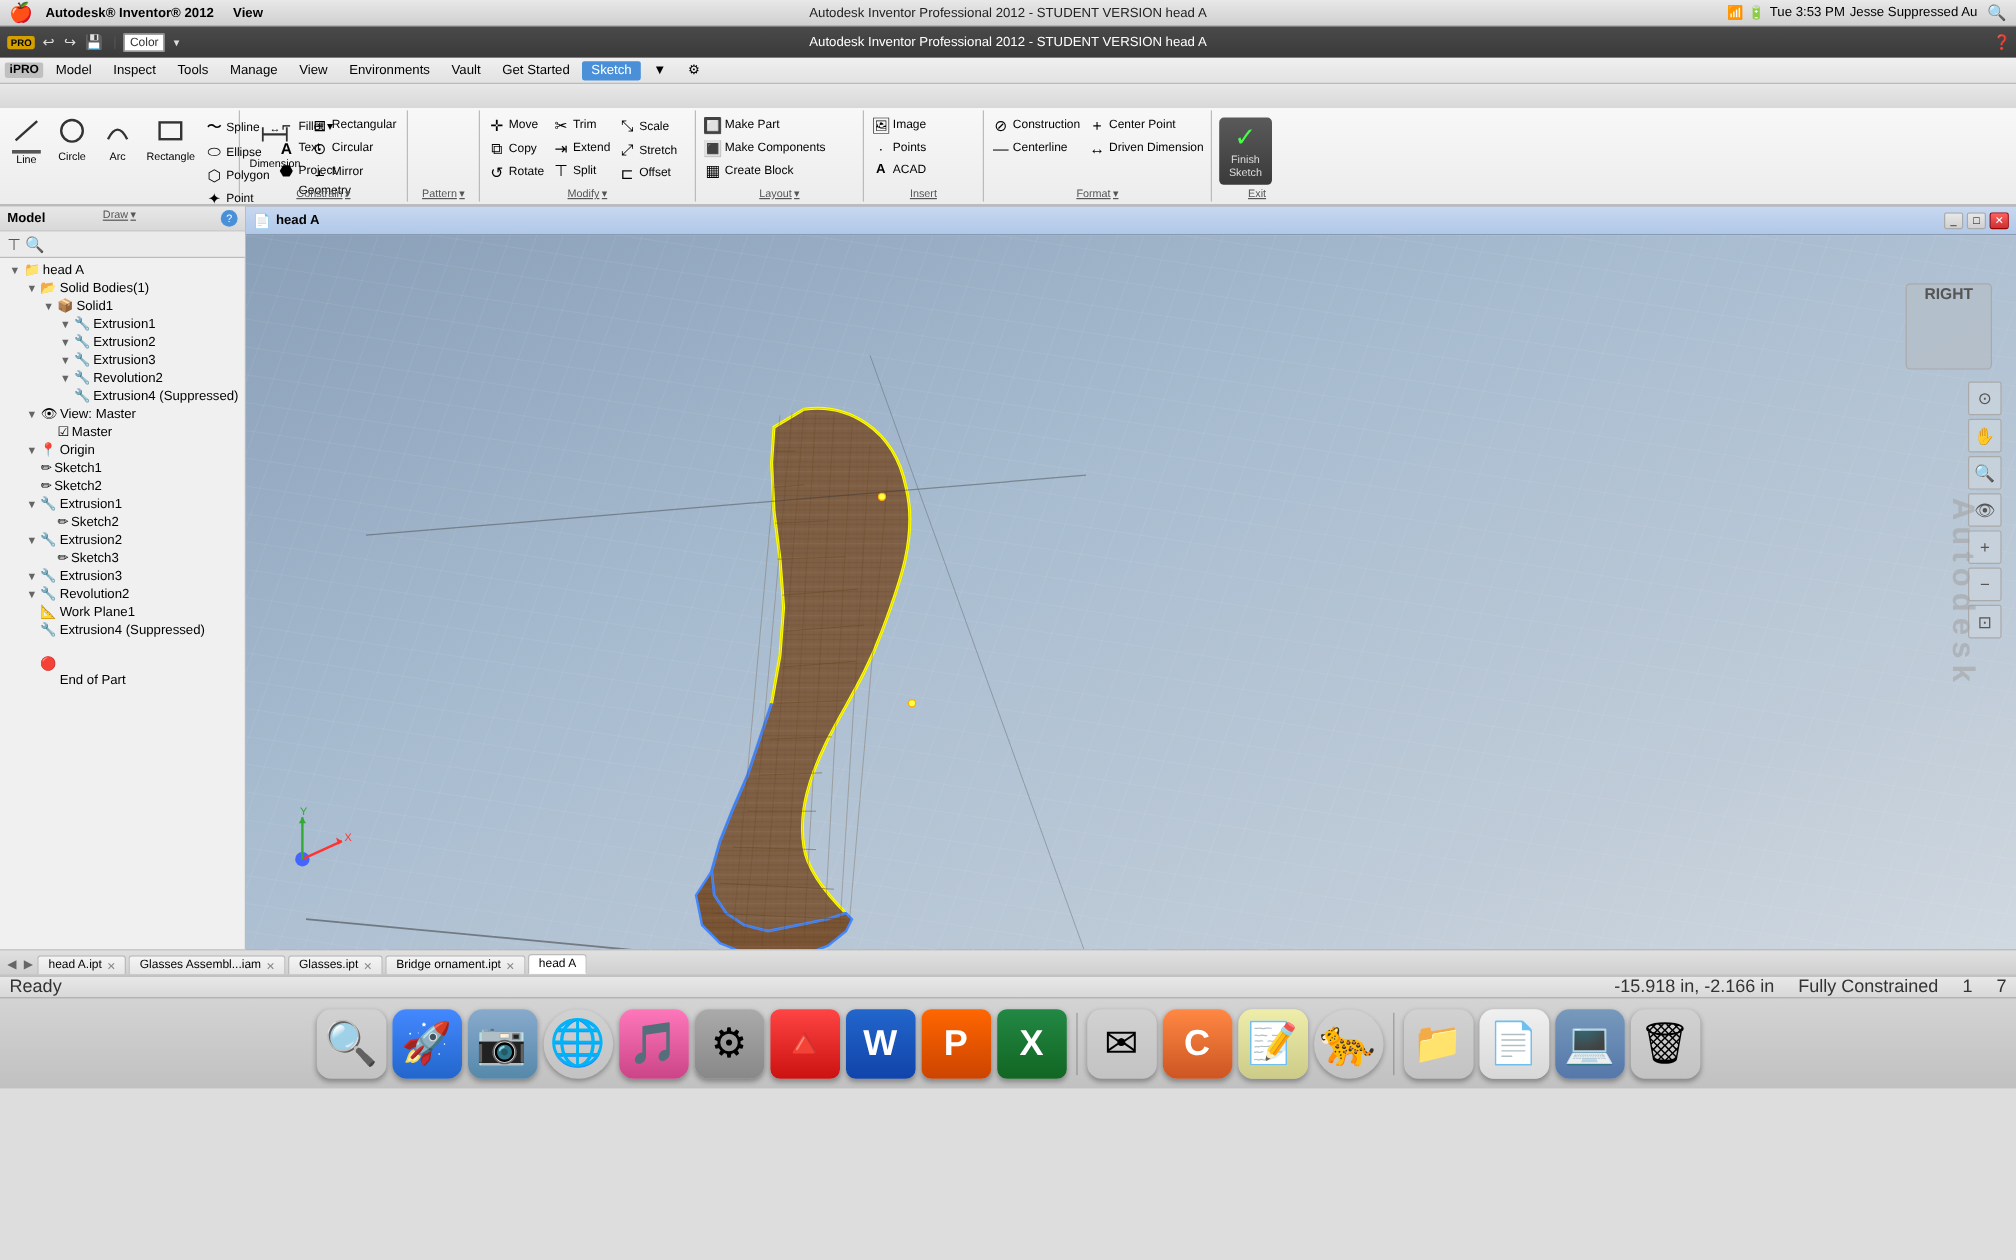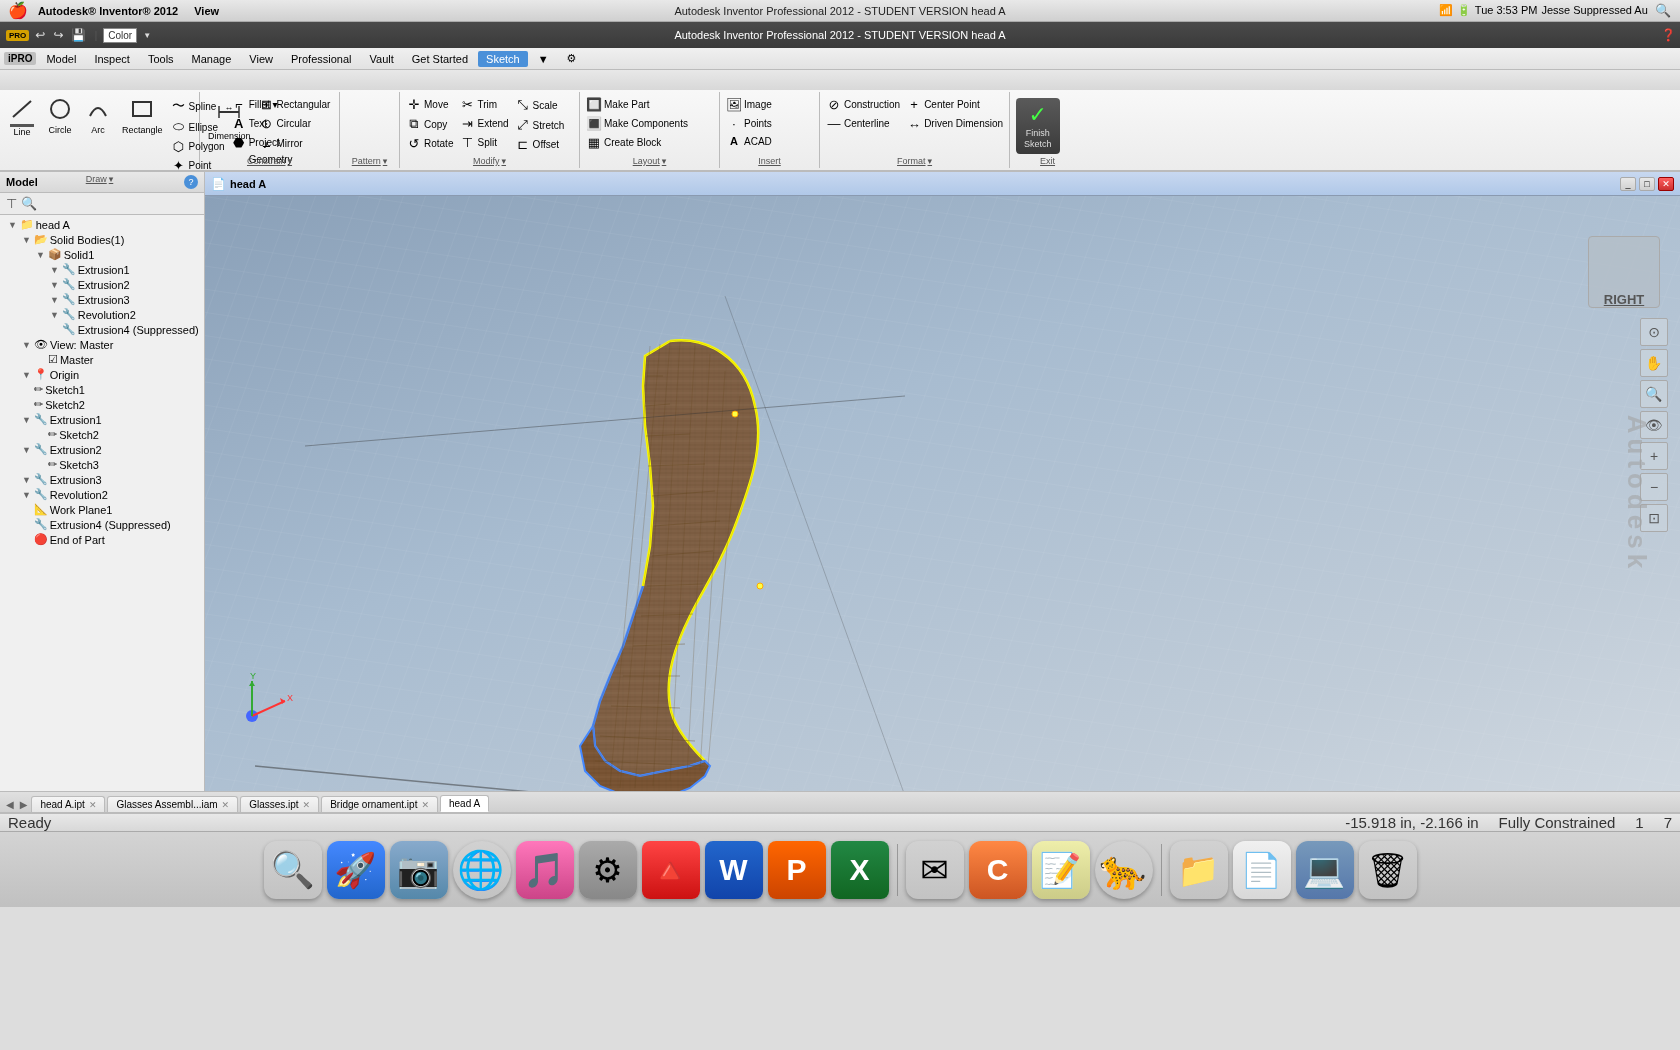--- a/index.html
+++ b/index.html
@@ -400,21 +400,21 @@
   </div>
 </div>
 
 <div id="menu-bar">
   <span class="menu-item" style="background:#c0c0c0; font-weight:bold; color:#000; padding:1px 4px; border-radius:2px; font-size:10px;">iPRO</span>
   <span class="menu-item">Model</span>
   <span class="menu-item">Inspect</span>
   <span class="menu-item">Tools</span>
   <span class="menu-item">Manage</span>
   <span class="menu-item">View</span>
-  <span class="menu-item">Professional</span>
+  <span class="menu-item">Environments</span>
   <span class="menu-item">Vault</span>
   <span class="menu-item">Get Started</span>
   <span class="menu-item active">Sketch</span>
   <span class="menu-item">▼</span>
   <span class="menu-item">⚙</span>
 </div>
 
 <div id="ribbon-tabs">
 </div>
 
@@ -793,21 +793,21 @@
       <span style="font-size:11px;">Work Plane1</span>
     </div>
         <div class="tree-item" style="padding-left: 22px;">
       <span style="width:10px;font-size:9px;color:#666;"></span>
       <span style="font-size:11px;margin:0 2px;">🔧</span>
       <span style="font-size:11px;">Extrusion4 (Suppressed)</span>
     </div>
         <div class="tree-item" style="padding-left: 22px;">
       <span style="width:10px;font-size:9px;color:#666;"></span>
       <span style="font-size:11px;margin:0 2px;">🔴</span>
-      <span style="font-size:11px;">End of Part</span>
+      <span style="font-size:11px;margin-top:28px;">End of Part</span>
     </div>
       </div>
   </div>
 
   <div id="viewport-container">
     <div id="viewport-titlebar">
       <div style="display:flex;align-items:center;gap:4px;">
         <span style="font-size:12px;">📄</span>
         <span style="font-size:11px;font-weight:bold;">head A</span>
       </div>
@@ -901,21 +901,21 @@
 
         <circle cx="265" cy="260" r="3" fill="#ffff44" stroke="#ffaa00" stroke-width="1"></circle>
       </svg>
 
       <svg style="position:absolute;top:0;left:0;width:100%;height:100%;pointer-events:none;">
         <line x1="100" y1="250" x2="700" y2="200" stroke="rgba(50,50,50,0.4)" stroke-width="1"></line>
         <line x1="50" y1="570" x2="900" y2="650" stroke="rgba(50,50,50,0.5)" stroke-width="1.5"></line>
         <line x1="520" y1="100" x2="700" y2="600" stroke="rgba(50,50,50,0.3)" stroke-width="0.8"></line>
       </svg>
 
-      <div id="nav-cube" style="position:absolute;top:40px;right:20px;width:72px;height:72px;background:rgba(180,190,200,0.85);border:1px solid #aaa;border-radius:4px;display:flex;align-items:flex-end;justify-content:center;font-size:13px;font-weight:bold;color:#555;cursor:pointer;text-decoration:underline;">
+      <div id="nav-cube" style="position:absolute;top:40px;right:20px;width:72px;height:72px;background:rgba(180,190,200,0.85);border:1px solid #aaa;border-radius:4px;display:flex;align-items:flex-start;justify-content:center;font-size:13px;font-weight:bold;color:#555;cursor:pointer;">
         <span>RIGHT</span>
       </div>
 
       <div id="nav-tools" style="position:absolute;right:12px;top:122px;display:flex;flex-direction:column;gap:3px;">
         <div class="nav-tool-btn" style="width:28px;height:28px;background:rgba(200,210,220,0.85);border:1px solid #aaa;border-radius:2px;display:flex;align-items:center;justify-content:center;font-size:14px;cursor:pointer;">⊙</div>
         <div class="nav-tool-btn" style="width:28px;height:28px;background:rgba(200,210,220,0.85);border:1px solid #aaa;border-radius:2px;display:flex;align-items:center;justify-content:center;font-size:14px;cursor:pointer;">✋</div>
         <div class="nav-tool-btn" style="width:28px;height:28px;background:rgba(200,210,220,0.85);border:1px solid #aaa;border-radius:2px;display:flex;align-items:center;justify-content:center;font-size:14px;cursor:pointer;">🔍</div>
         <div class="nav-tool-btn" style="width:28px;height:28px;background:rgba(200,210,220,0.85);border:1px solid #aaa;border-radius:2px;display:flex;align-items:center;justify-content:center;font-size:14px;cursor:pointer;">👁</div>
         <div class="nav-tool-btn" style="width:28px;height:28px;background:rgba(200,210,220,0.85);border:1px solid #aaa;border-radius:2px;display:flex;align-items:center;justify-content:center;font-size:14px;cursor:pointer;">+</div>
         <div class="nav-tool-btn" style="width:28px;height:28px;background:rgba(200,210,220,0.85);border:1px solid #aaa;border-radius:2px;display:flex;align-items:center;justify-content:center;font-size:14px;cursor:pointer;">−</div>

